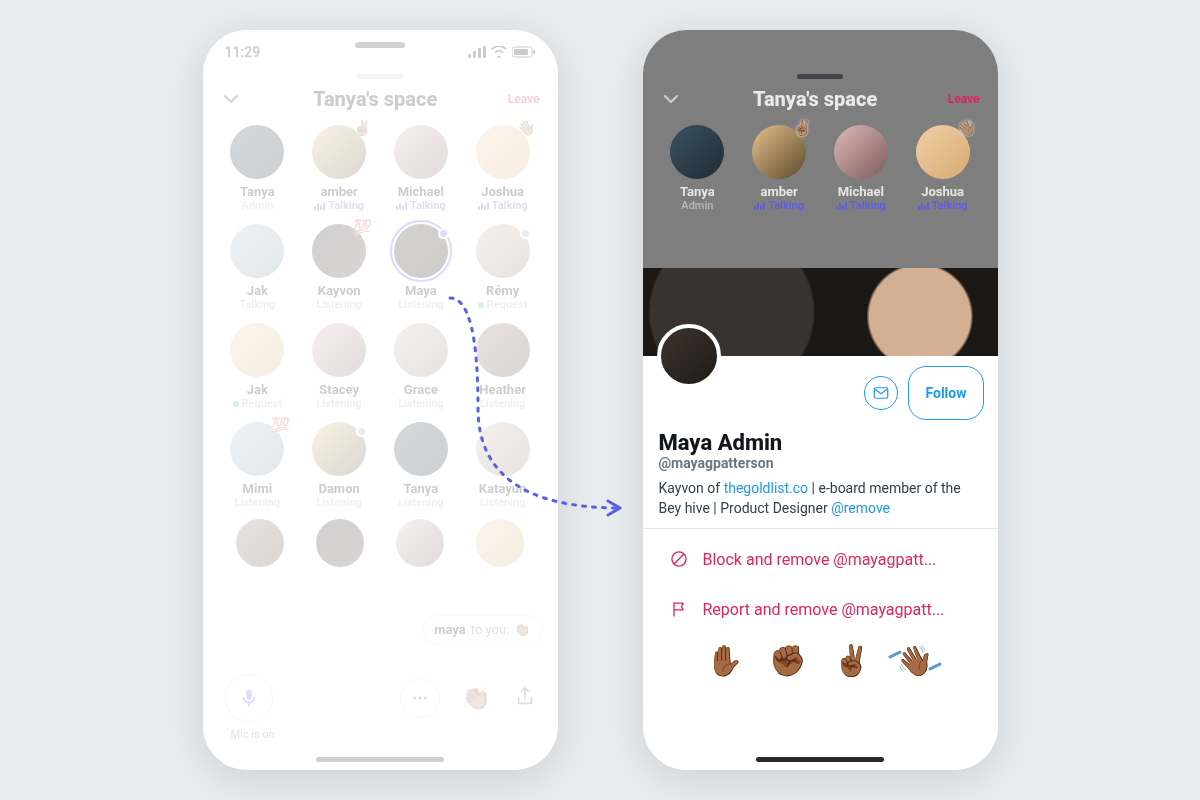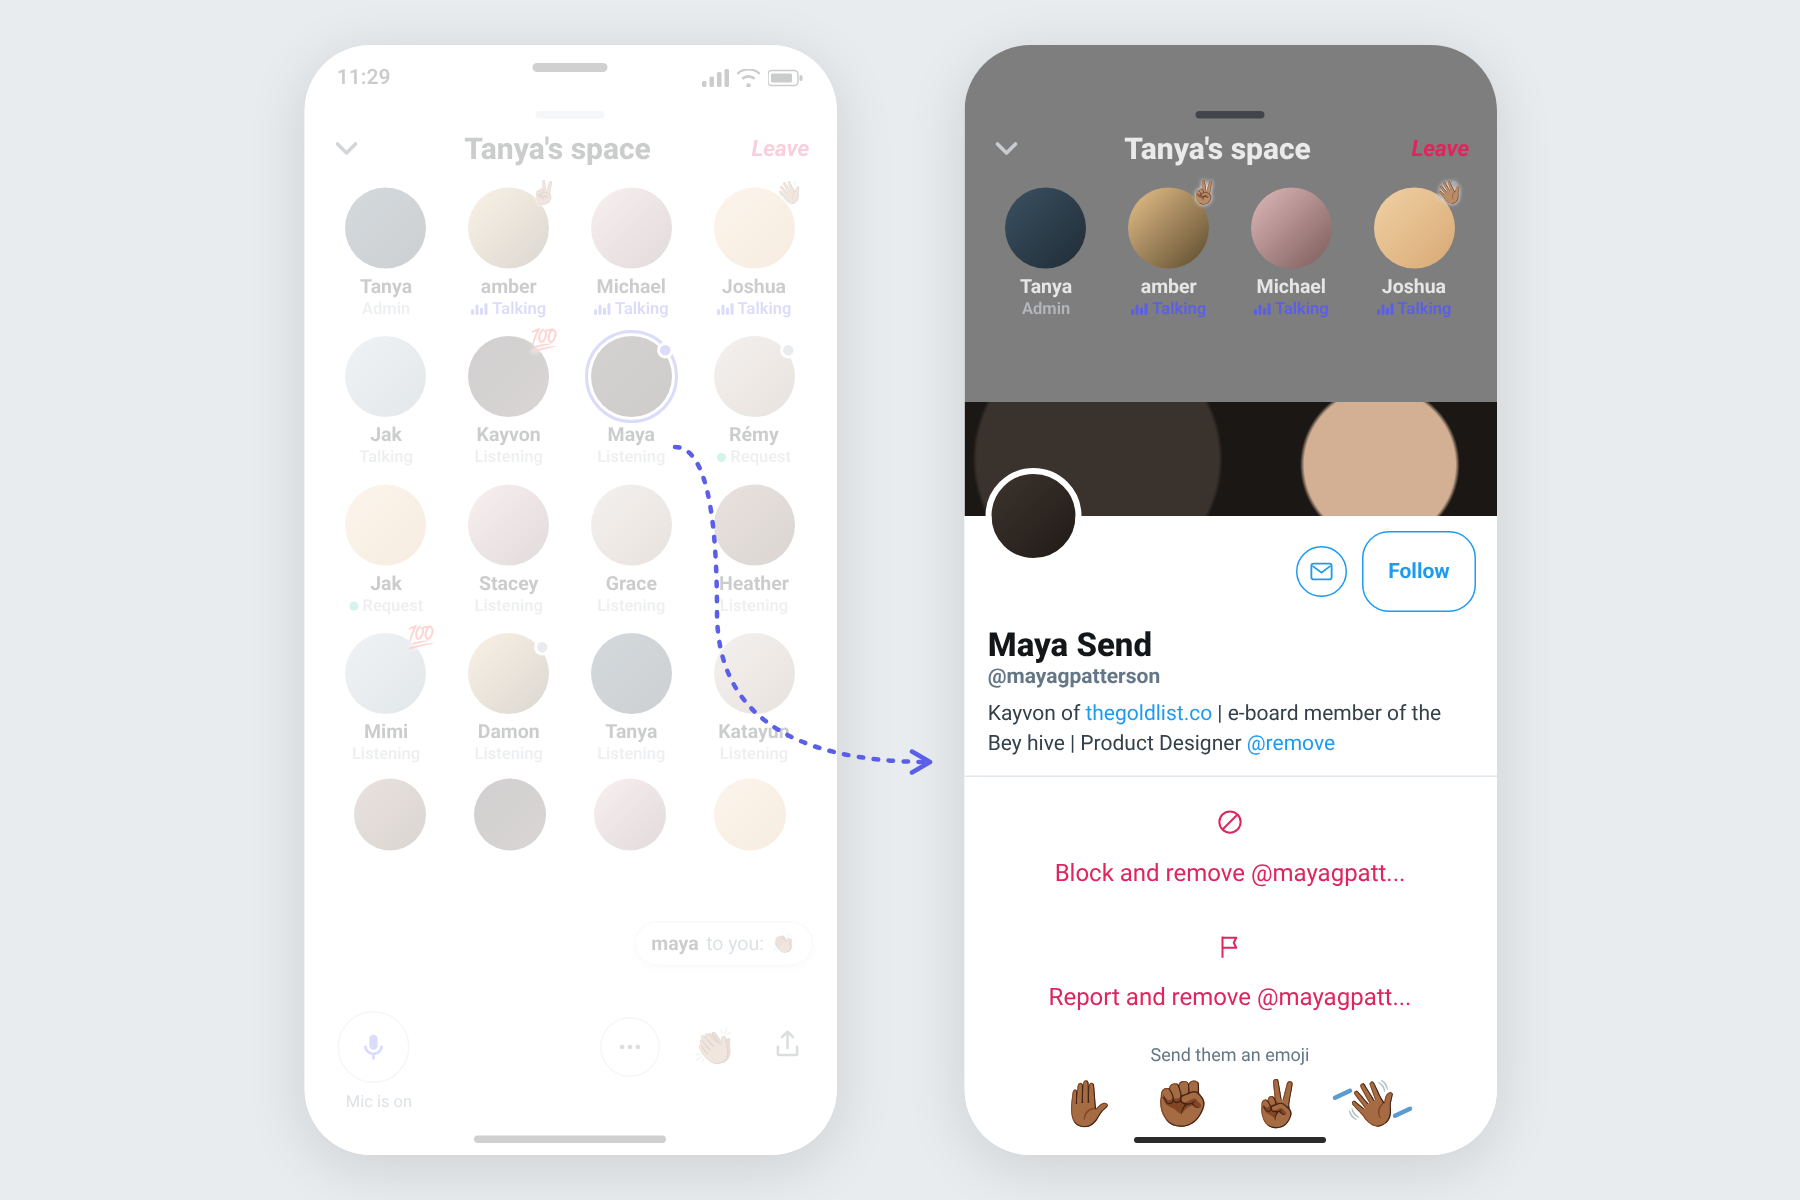--- a/index.html
+++ b/index.html
@@ -19,21 +19,21 @@
   .stage{width:1200px;height:800px;position:relative;display:flex;align-items:center;justify-content:center;gap:85px;}
   .phone{width:var(--phone-w);height:var(--phone-h);background:#fff;border-radius:44px;box-shadow:0 8px 40px rgba(0,0,0,.12);position:relative;overflow:hidden;display:flex;flex-direction:column;}
   .phone.dim::after{content:"";position:absolute;inset:0;background:rgba(255,255,255,.78);pointer-events:none;border-radius:44px;z-index:3;}
   .phone.left::before{content:"";position:absolute;top:12px;left:50%;transform:translateX(-50%);width:50px;height:6px;border-radius:3px;background:#d0d0d0;z-index:5;}
   .status{height:38px;display:flex;align-items:center;justify-content:space-between;padding:6px 22px 0;font-size:14px;font-weight:600;color:var(--ink);}
   .status .ind{display:flex;gap:5px;align-items:center;}
   .status svg{display:block;}
   .grabber{width:46px;height:5px;border-radius:3px;background:#cfd4d9;margin:6px auto 2px;}
   .header{display:flex;align-items:center;justify-content:space-between;padding:6px 18px 10px;}
   .header .title{font-size:20px;font-weight:800;color:var(--ink);flex:1;text-align:center;}
-  .header .leave{color:var(--leave);font-weight:700;font-size:15px;font-style:italic;}
+  .header .leave{color:var(--leave);font-weight:700;font-size:12px;}
   .chev{width:22px;display:flex;justify-content:flex-start;}
   .grid{display:grid;grid-template-columns:repeat(4,1fr);padding:4px 14px;row-gap:12px;}
   .p{display:flex;flex-direction:column;align-items:center;position:relative;}
   .av{width:54px;height:54px;border-radius:50%;background:#8aa0b5;position:relative;background-size:cover;background-position:center;}
   .av.c1{background:linear-gradient(135deg,#3b5161,#1f2c36);}
   .av.c2{background:linear-gradient(135deg,#e8c18a,#5a4a2d);}
   .av.c3{background:linear-gradient(135deg,#e0b9b9,#7b5b5b);}
   .av.c4{background:linear-gradient(135deg,#f0d1a5,#d8a974);}
   .av.c5{background:linear-gradient(135deg,#b6c6d0,#7f939f);}
   .av.c6{background:linear-gradient(135deg,#2f2a29,#50423b);}
@@ -76,21 +76,21 @@
   .cardhead{display:flex;justify-content:flex-end;gap:10px;padding:10px 14px 0;align-items:center;}
   .mailbtn{width:34px;height:34px;border-radius:50%;border:1.5px solid var(--accent);display:flex;align-items:center;justify-content:center;color:var(--accent);}
   .follow{border:1.5px solid var(--accent);color:var(--accent);font-weight:700;font-size:14px;padding:18px 16px;border-radius:18px;}
   .name{font-size:22px;font-weight:800;color:var(--ink);padding:10px 16px 0;}
   .handle{font-size:14px;color:var(--muted);padding:0 16px 8px;font-weight:bold;}
   .bio{font-size:14px;color:#34404a;padding:0 16px 10px;line-height:1.4;border-bottom:1px solid var(--border);}
   .bio a{color:var(--accent);text-decoration:none;}
   .actions{padding:8px 12px 4px;display:flex;flex-direction:column;gap:6px;}
   .act{display:flex;align-items:center;gap:14px;padding:12px 14px;font-size:16px;border-radius:10px;}
   .act.high{border:2.5px solid var(--purple);color:var(--ink);font-weight:500;}
-  .act.danger{color:var(--leave);flex-direction:column;}
+  .act.danger{color:var(--leave);}
   .act svg{flex-shrink:0;}
   .emlabel{text-align:center;font-size:12px;color:var(--muted);margin-top:6px;}
   .emojis{display:flex;justify-content:center;gap:26px;padding:8px 0 4px;font-size:30px;}
   .emojis span:last-child{position:relative;}
   .emojis span:last-child::before,.emojis span:last-child::after{content:"";position:absolute;width:14px;height:3px;border-radius:2px;background:#5a9bd4;}
   .emojis span:last-child::before{left:-8px;top:10px;transform:rotate(-25deg);}
   .emojis span:last-child::after{right:-8px;top:22px;transform:rotate(-25deg);}
 
   
   .arrow{position:absolute;pointer-events:none;z-index:20;}
@@ -393,41 +393,40 @@
       </div>
       <div class="cardhead">
         <div class="mailbtn">
           <svg width="18" height="18" viewBox="0 0 24 24">
               <rect x="3" y="5" width="18" height="14" rx="2" fill="none" stroke="currentColor" stroke-width="1.6"></rect>
               <path d="M4 7l8 6 8-6" fill="none" stroke="currentColor" stroke-width="1.6"></path>
             </svg>
         </div>
         <div class="follow">Follow</div>
       </div>
-      <div class="name">Maya Send</div>
+      <div class="name">Maya Admin</div>
       <div class="handle">@mayagpatterson</div>
       <div class="bio">
         <span>Kayvon of </span><a>thegoldlist.co</a><span> | e-board member of the Bey hive | Product Designer </span><a>@remove</a>
       </div>
       <div class="actions">
         <div class="act danger">
           <svg width="20" height="20" viewBox="0 0 24 24">
               <circle cx="12" cy="12" r="8.5" fill="none" stroke="currentColor" stroke-width="1.6"></circle>
               <line x1="6" y1="18" x2="18" y2="6" stroke="currentColor" stroke-width="1.6"></line>
             </svg>
           <span>Block and remove @mayagpatt...</span>
         </div>
         <div class="act danger">
           <svg width="20" height="20" viewBox="0 0 24 24">
               <path fill="none" stroke="currentColor" stroke-width="1.6" stroke-linejoin="round" d="M6 4v17M6 5h11l-2 4 2 4H6"></path>
             </svg>
           <span>Report and remove @mayagpatt...</span>
         </div>
       </div>
-      <div class="emlabel">Send them an emoji</div>
       <div class="emojis">
         <span>✋🏾</span>
         <span>✊🏾</span>
         <span>✌🏾</span>
         <span>👋🏾</span>
       </div>
       <div class="homebar" style="margin-top:auto;"></div>
     </div>
   </div>
 

